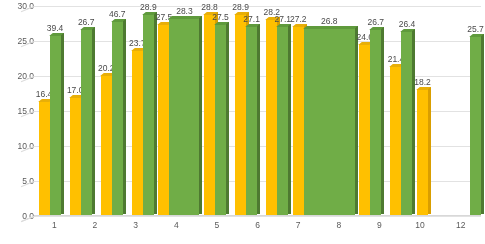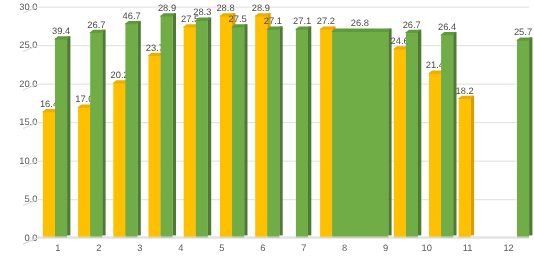--- a/index.html
+++ b/index.html
@@ -144,21 +144,21 @@
             <div class="val green-lbl">28.9</div>
           </div>
         </div>
         <div class="group">
           <div class="bar yellow" style="height: 192.5px;">
             <div class="face"></div>
             <div class="side"></div>
             <div class="cap"></div>
             <div class="val yellow-lbl">27.5</div>
           </div>
-          <div class="bar green" style="height: 198.1px;">
+          <div class="bar green" style="height: 198.1px; padding-left: 19px;">
             <div class="face"></div>
             <div class="side"></div>
             <div class="cap"></div>
             <div class="val green-lbl">28.3</div>
           </div>
         </div>
         <div class="group">
           <div class="bar yellow" style="height: 201.6px;">
             <div class="face"></div>
             <div class="side"></div>
@@ -180,20 +180,26 @@
             <div class="val yellow-lbl">28.9</div>
           </div>
           <div class="bar green" style="height: 189.7px;">
             <div class="face"></div>
             <div class="side"></div>
             <div class="cap"></div>
             <div class="val green-lbl">27.1</div>
           </div>
         </div>
         <div class="group">
+          <div class="bar yellow" style="height: 197.4px;">
+            <div class="face"></div>
+            <div class="side"></div>
+            <div class="cap"></div>
+            <div class="val yellow-lbl">28.2</div>
+          </div>
           <div class="bar green" style="height: 189.7px;">
             <div class="face"></div>
             <div class="side"></div>
             <div class="cap"></div>
             <div class="val green-lbl">27.1</div>
           </div>
         </div>
         <div class="group">
           <div class="bar yellow" style="height: 190.4px;">
             <div class="face"></div>
@@ -260,17 +266,16 @@
       <div class="x-tick">1</div>
       <div class="x-tick">2</div>
       <div class="x-tick">3</div>
       <div class="x-tick">4</div>
       <div class="x-tick">5</div>
       <div class="x-tick">6</div>
       <div class="x-tick">7</div>
       <div class="x-tick">8</div>
       <div class="x-tick">9</div>
       <div class="x-tick">10</div>
-      <div class="x-tick">11</div>
       <div class="x-tick">12</div>
     </div>
 
 </div>
 
 </body></html>

